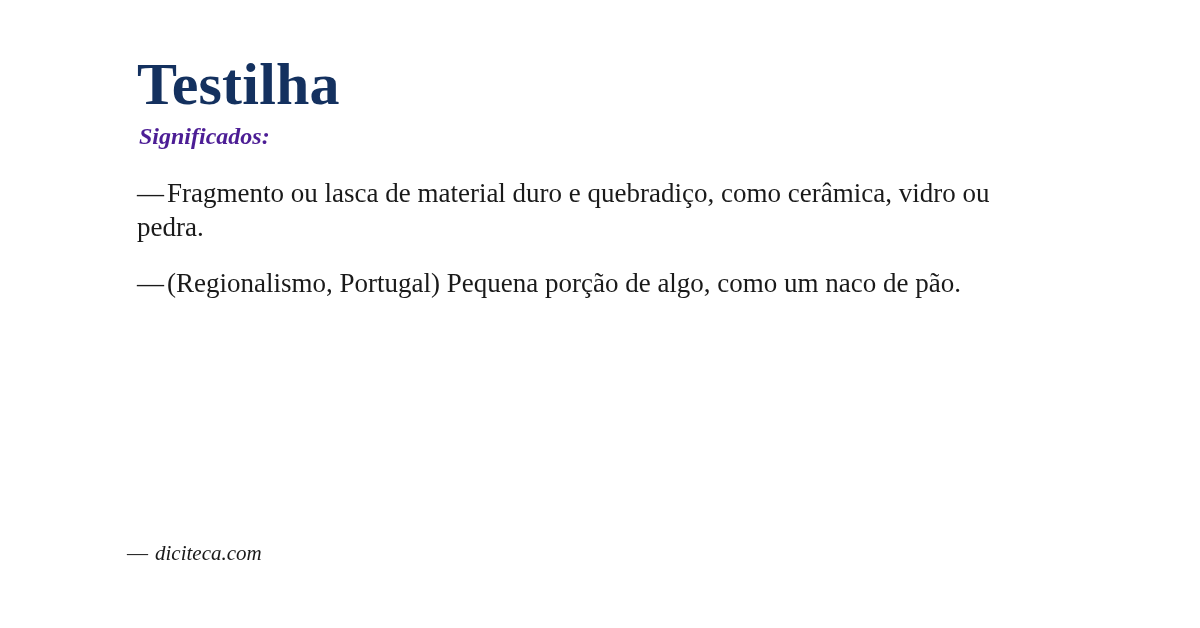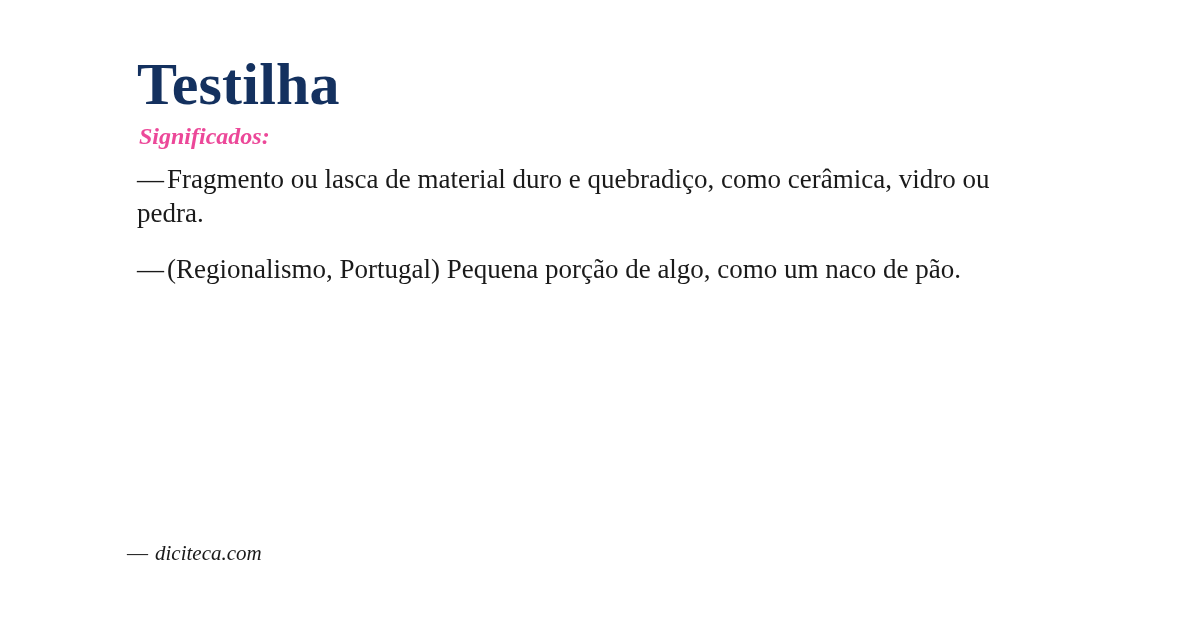--- a/index.html
+++ b/index.html
@@ -27,25 +27,25 @@
     line-height: 1.08;
     color: #14315f;
     letter-spacing: 0.2px;
     margin: 0;
   }
   .subtitle {
     font-family: "Liberation Serif", serif;
     font-style: italic;
     font-weight: bold;
     font-size: 24px;
-    color: #ec4899;
+    color: #4c1d95;
     margin: 6px 0 0 2px;
   }
   .senses {
-    margin-top: 12px;
+    margin-top: 26px;
   }
   .sense {
     display: block;
     font-family: "Liberation Serif", serif;
     font-size: 27px;
     line-height: 1.26;
     color: #1a1a1a;
     margin: 0 0 22px 0;
     max-width: 925px;
   }

